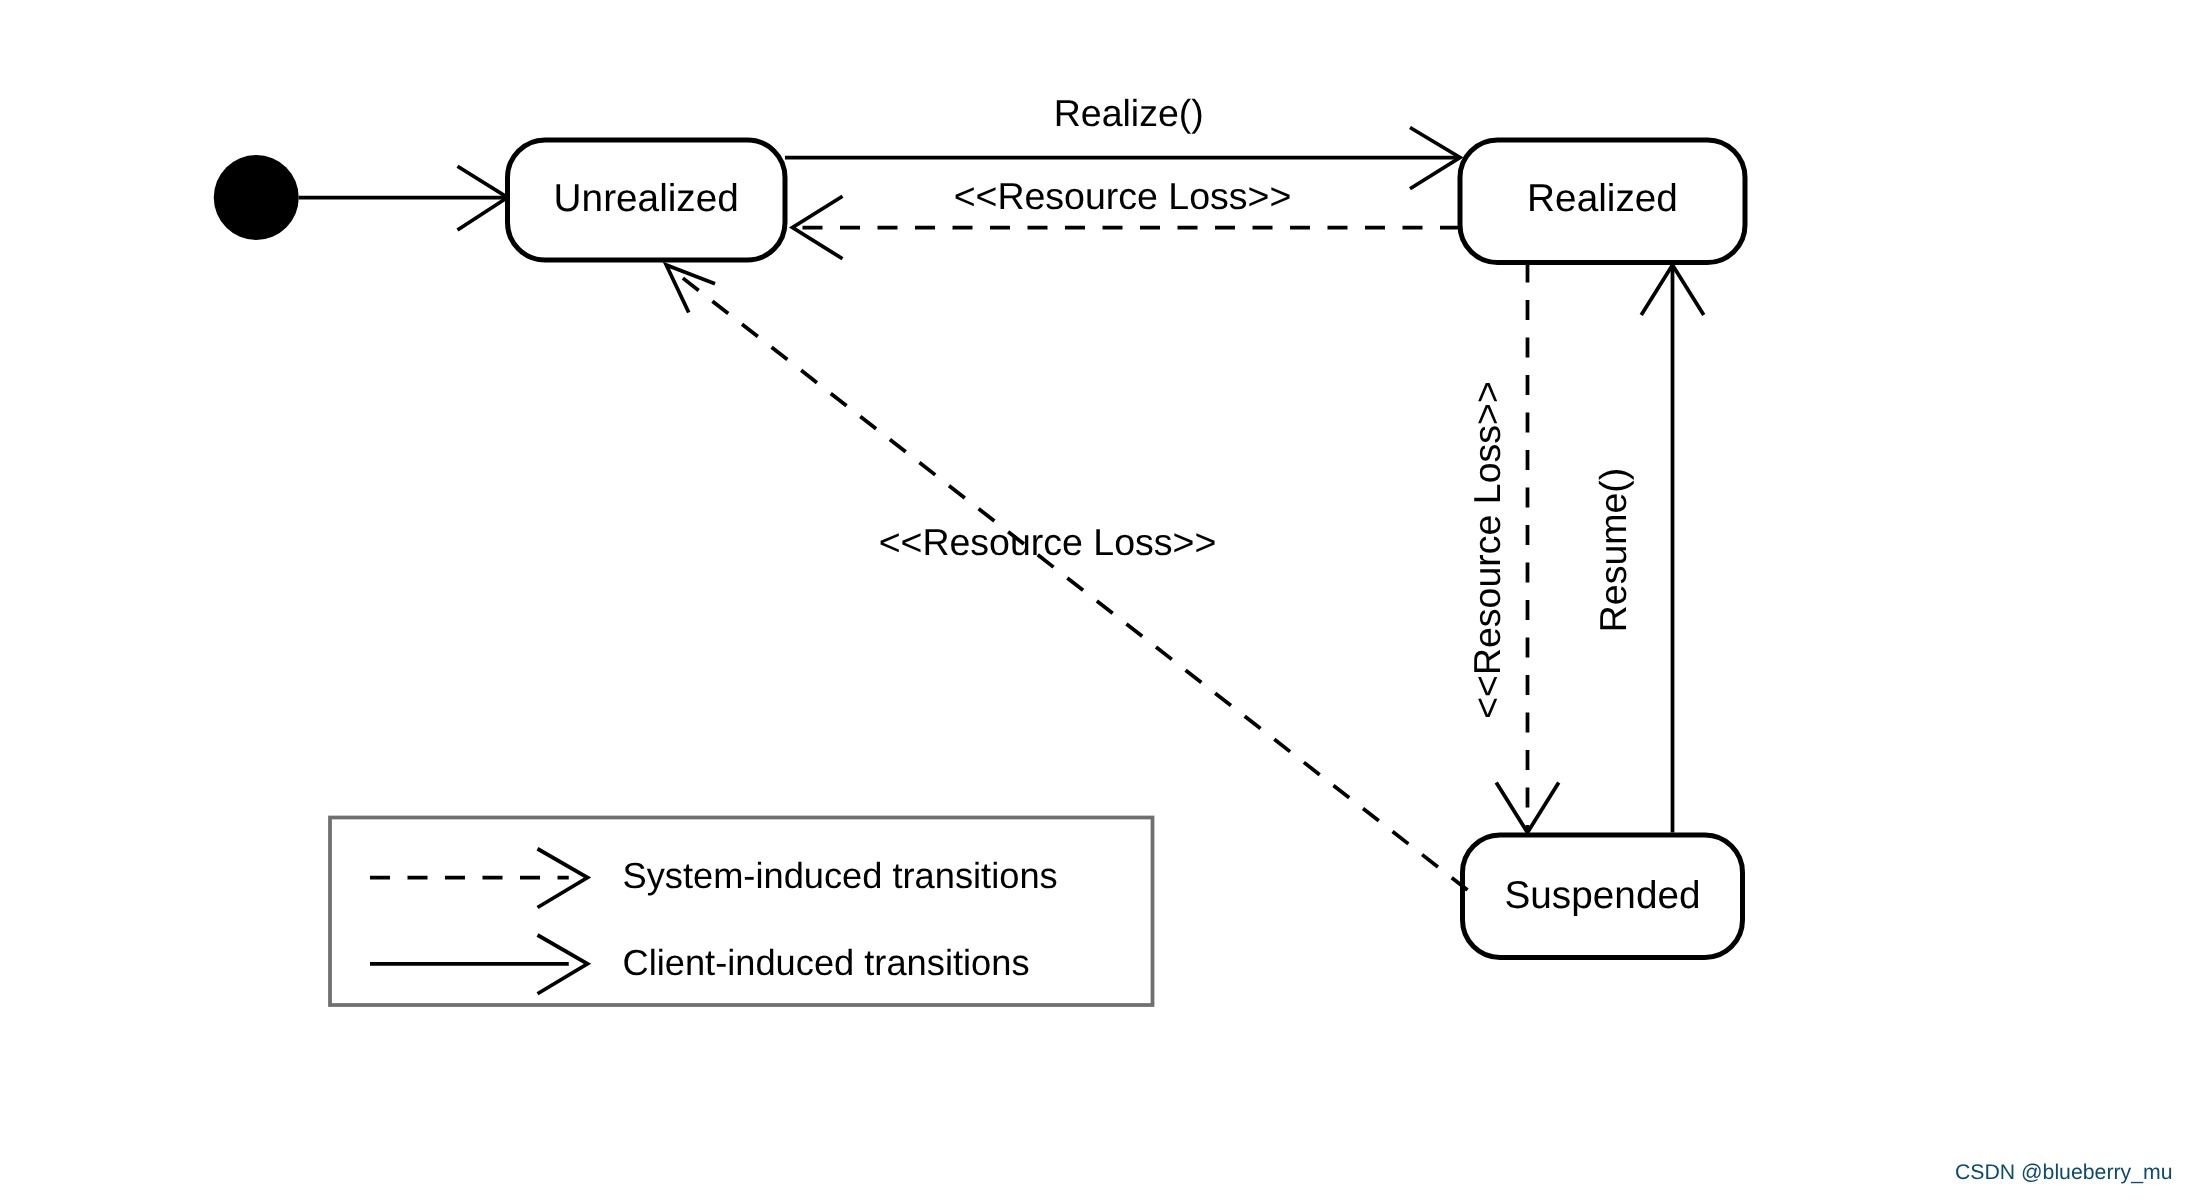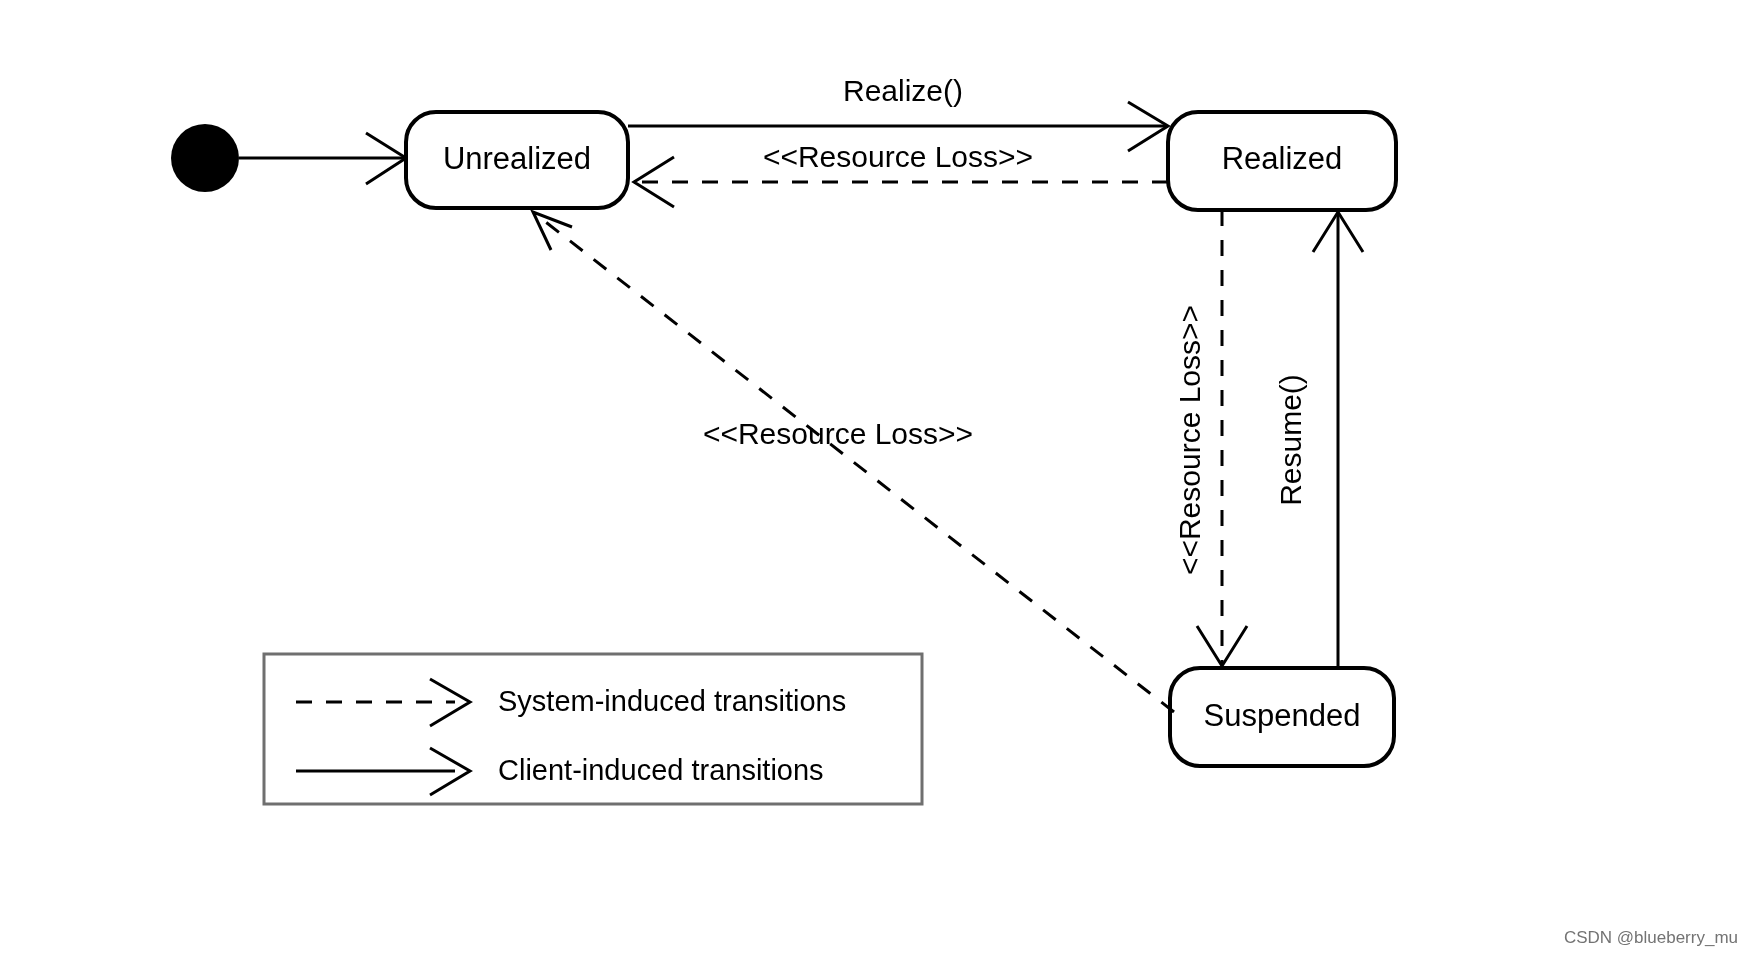--- a/index.html
+++ b/index.html
@@ -76,21 +76,21 @@
     fill: #000000;
     text-anchor: start;
     dominant-baseline: middle;
   }
   .watermark {
     position: absolute;
     right: 14px;
     bottom: 12px;
     font-family: "Liberation Sans", sans-serif;
     font-size: 17px;
-    color: #737373;
+    color: #0c4a6e;
     white-space: nowrap;
     user-select: none;
   }
 </style>
 </head>
 <body>
 
 <div id="diagram-root">
 
   <svg id="uml-canvas" viewBox="0 0 1752 960" xmlns="http://www.w3.org/2000/svg">

